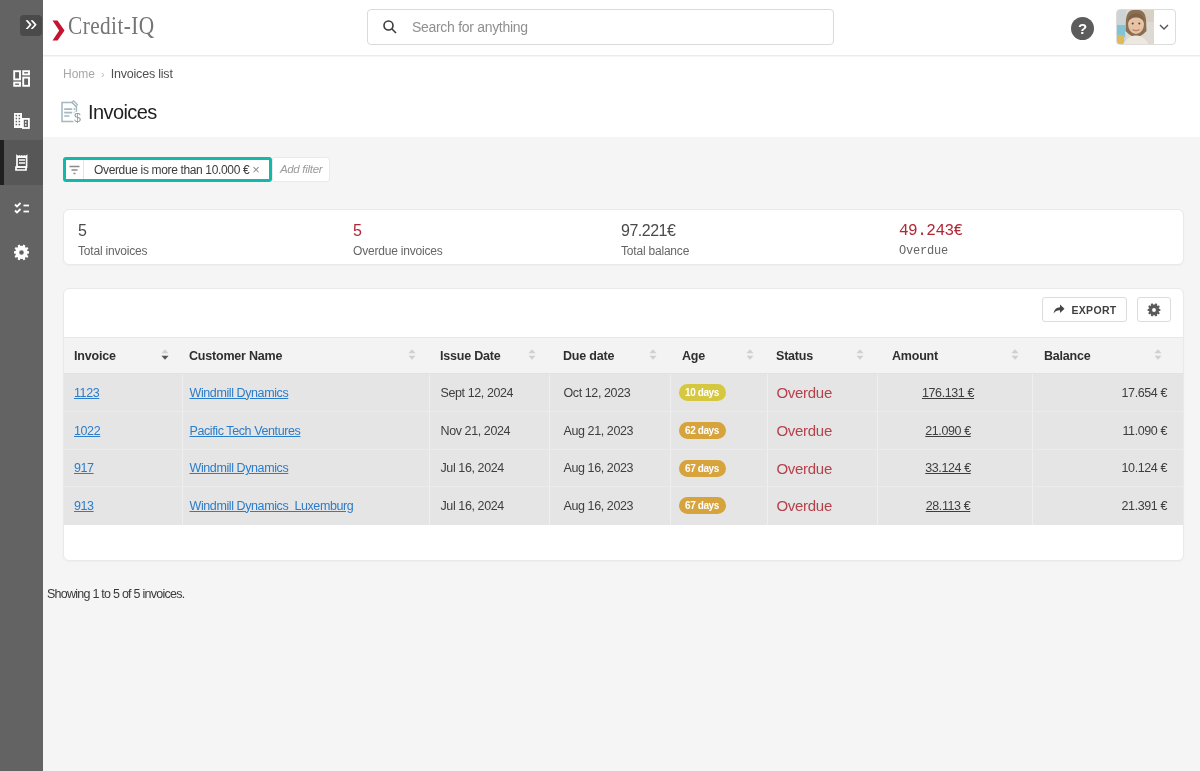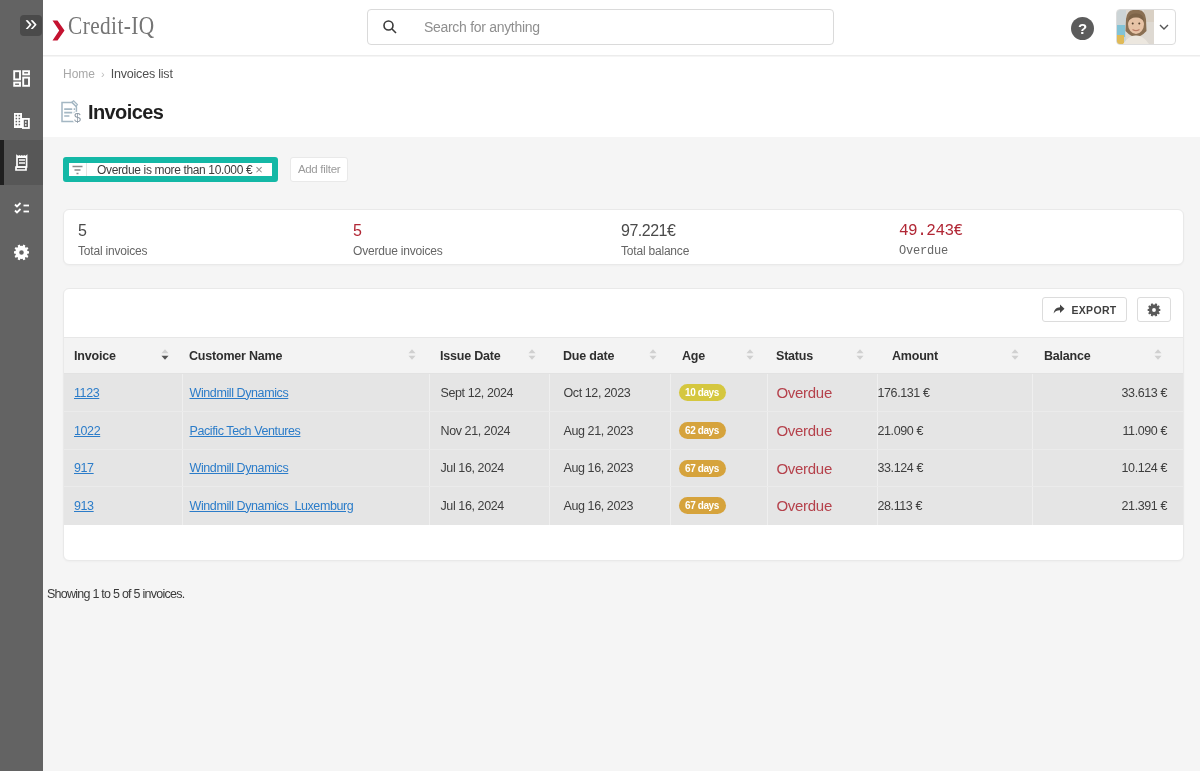--- a/index.html
+++ b/index.html
@@ -13,45 +13,45 @@
 .nav-item.active { background:#575757; border-left:4px solid #1f1f1f; }
 .nav-item svg { display:block; }
 
 
 .header { position:absolute; left:43px; top:0; width:1157px; height:56px; background:#fff; border-bottom:1px solid #ececec; }
 .logo { position:absolute; left:9px; top:11px; font-family:"Liberation Serif", serif; font-size:26px; color:#757575; display:flex; align-items:flex-end; }
 .logo .chev { margin-right:3px; margin-top:2px; }
 .logo .ltxt { display:inline-block; transform:scaleX(0.82); transform-origin:0 50%; letter-spacing:0.5px; }
 .search { position:absolute; left:324px; top:9px; width:467px; height:36px; border:1px solid #dadada; border-radius:4px; background:#fff; display:flex; align-items:center; }
 .search svg { margin-left:14px; }
-.search .ph { color:#8f8f8f; font-size:14px; margin-left:26px; letter-spacing:-0.3px; }
+.search .ph { color:#8f8f8f; font-size:14px; margin-left:14px; letter-spacing:-0.3px; }
 .help { position:absolute; left:1028px; top:17px; width:23px; height:23px; border-radius:50%; background:#5c5c5c; color:#fff; font-size:15px; font-weight:bold; text-align:center; line-height:23px; }
 .avatar-box { position:absolute; left:1073px; top:9px; width:60px; height:36px; border:1px solid #dcdcdc; border-radius:4px; background:#fff; overflow:hidden; }
 .avatar-box svg.photo { position:absolute; left:0; top:0; }
 .avatar-box .dd { position:absolute; right:5px; top:11px; }
 
 
 .pagehead { position:absolute; left:43px; top:57px; width:1157px; height:80px; background:#fff; }
 .crumbs { position:absolute; left:20px; top:10px; font-size:12px; color:#a8a8a8; }
 .crumbs .sep { margin:0 6px; color:#bdbdbd; font-size:11px; }
 .crumbs .cur { color:#4f4f4f; font-size:12.5px; letter-spacing:-0.2px; }
 .title-row { position:absolute; left:17px; top:43px; display:flex; align-items:center; }
 .title-row svg { margin-right:6px; }
-.title-row h1 { font-size:20px; font-weight:bold; color:#1f1f1f; letter-spacing:-0.6px; }
+.title-row h1 { font-size:20px; font-weight:normal; color:#1f1f1f; letter-spacing:-0.6px; }
 
 
 .content { position:absolute; left:43px; top:137px; width:1157px; height:634px; background:#f5f5f5; }
 
 
 .filterrow { position:absolute; left:20px; top:20px; height:25px; display:flex; }
-.chip { display:flex; align-items:center; background:#fff; border:6px solid #14b8a6; border-radius:3px; height:25px; }
+.chip { display:flex; align-items:center; background:#fff; border:3px solid #14b8a6; border-radius:3px; height:25px; }
 .chip .funnel { width:18px; height:100%; display:flex; align-items:center; justify-content:center; border-right:1px solid #e3e3e3; }
 .chip .lbl { font-size:12px; color:#3c3c3c; padding:0 3px 0 10px; letter-spacing:-0.35px; }
 .chip .x { color:#8a8a8a; font-size:13px; padding-right:9px; }
-.addfilter { margin-left:12px; background:#fff; border:1px solid #e9e9e9; border-radius:3px; height:25px; line-height:23px; padding:0 7px; font-size:11.5px; color:#9b9b9b; letter-spacing:-0.3px; }
+.addfilter { margin-left:0; background:#fff; border:1px solid #e9e9e9; border-radius:3px; height:25px; line-height:23px; padding:0 7px; font-size:11.5px; color:#9b9b9b; letter-spacing:-0.3px;font-style:italic; }
 
 
 .stats { position:absolute; left:20px; top:72px; width:1121px; height:56px; background:#fff; border:1px solid #e9e9e9; border-radius:6px; box-shadow:0 1px 2px rgba(0,0,0,0.03); }
 .stat { position:absolute; top:12px; }
 .stat .num { font-size:16px; color:#4a4a4a; letter-spacing:-0.5px; }
 .stat .num.red { color:#b12735; }
 .stat .lab { font-size:12px; color:#666; margin-top:4px; letter-spacing:-0.2px; }
 .s1 { left:14px; } .s2 { left:289px; } .s3 { left:557px; } .s4 { left:835px;font-family:Liberation Mono, monospace; }
 
 
@@ -63,21 +63,21 @@
 table { border-collapse:collapse; width:1119px; table-layout:fixed; position:absolute; top:48px; left:0; }
 col.c1{width:118px} col.c2{width:247px} col.c3{width:120px} col.c4{width:121px} col.c5{width:97px} col.c6{width:110px} col.c7{width:155px} col.c8{width:151px}
 thead th { background:#f3f3f3; height:36px; font-size:12.5px; font-weight:bold; color:#2f2f2f; letter-spacing:-0.2px; text-align:left; border-top:1px solid #e7e7e7; border-bottom:1px solid #e2e2e2; position:relative; }
 thead th .sort { position:absolute; right:13px; top:11px; }
 tbody td { height:38px; font-size:12.5px; letter-spacing:-0.4px; color:#3e3e3e; border-bottom:1px solid #ebebeb; border-right:1px solid #efefef; background:#e5e5e5; }
 tbody td:last-child { border-right:none; }
 tbody tr:last-child td { border-bottom:none; }
 tbody tr:nth-child(3) td, tbody tr:nth-child(5) td { height:37px; }
 td.pl1,th.pl1{padding-left:10px} td.pl2,th.pl2{padding-left:7px} td.pl3,th.pl3{padding-left:11px}
 td.pl4,th.pl4{padding-left:14px} td.pl5,th.pl5{padding-left:8px} th.pl5h{padding-left:12px}
-td.pl6,th.pl6{padding-left:9px} td.ramt{ text-align:left; padding-right:13px; } td.rbal{ text-align:right; padding-right:16px; }
+td.pl6,th.pl6{padding-left:9px} td.ramt{ text-align:center; padding-right:13px;text-decoration:underline; } td.rbal{ text-align:right; padding-right:16px; }
 th.pl7{padding-left:15px} th.pl8{padding-left:12px}
 a { color:#2b7cc9; text-decoration:underline; }
 .overdue { font-size:15px; letter-spacing:-0.3px; }
 .badge { display:inline-block; width:47px; height:17px; border-radius:9px; color:#fff; font-size:10px; font-weight:bold; text-align:center; line-height:17px; }
 .badge.y { background:#d5c73f; }
 .badge.m { background:#d6a33c; }
 .overdue { color:#b5414b; }
 .showing { position:absolute; left:4px; top:450px; font-size:12.5px; color:#3a3a3a; letter-spacing:-0.75px; }
 </style>
 </head>
@@ -279,21 +279,21 @@
       </thead>
       <tbody>
         <tr>
           <td class="pl1"><a href="#">1123</a></td>
           <td class="pl2"><a href="#">Windmill Dynamics</a></td>
           <td class="pl3">Sept 12, 2024</td>
           <td class="pl4">Oct 12, 2023</td>
           <td class="pl5"><span class="badge y">10 days</span></td>
           <td class="pl6 overdue">Overdue</td>
           <td class="ramt">176.131 €</td>
-          <td class="rbal">33.613 €</td>
+          <td class="rbal">17.654 €</td>
         </tr>
         <tr>
           <td class="pl1"><a href="#">1022</a></td>
           <td class="pl2"><a href="#">Pacific Tech Ventures</a></td>
           <td class="pl3">Nov 21, 2024</td>
           <td class="pl4">Aug 21, 2023</td>
           <td class="pl5"><span class="badge m">62 days</span></td>
           <td class="pl6 overdue">Overdue</td>
           <td class="ramt">21.090 €</td>
           <td class="rbal">11.090 €</td>

